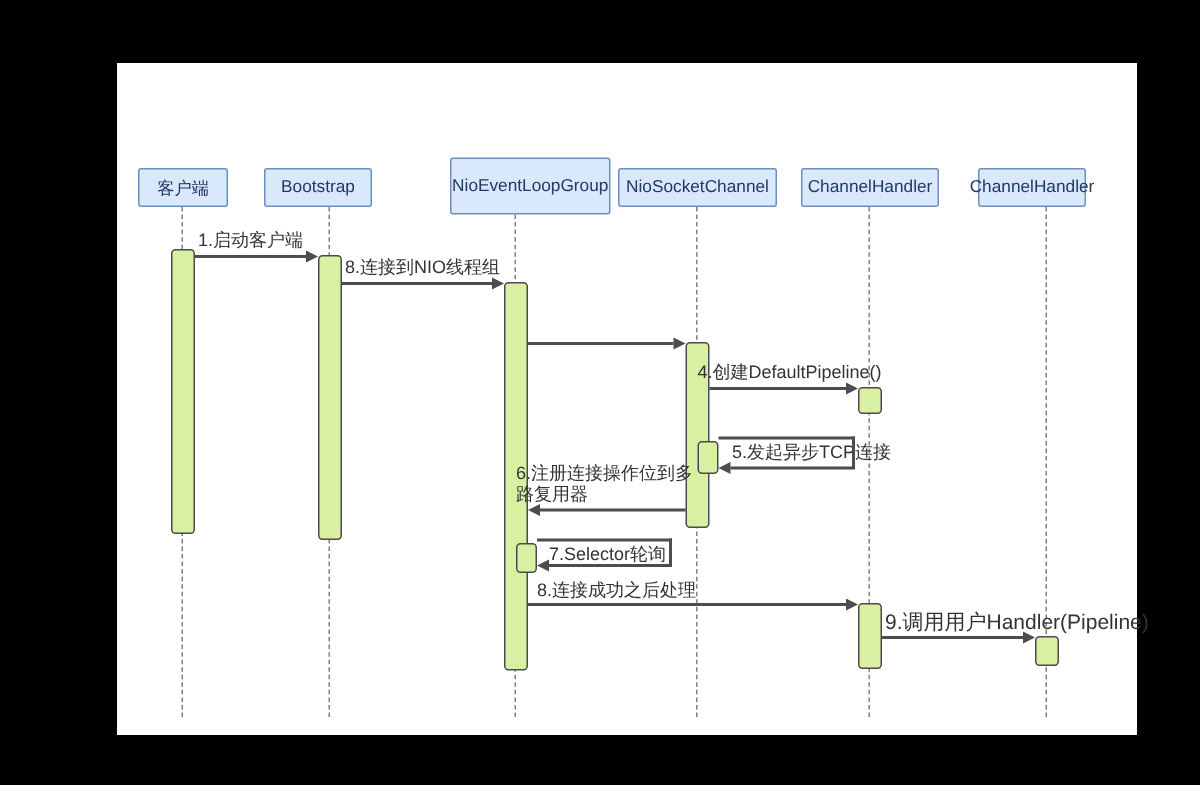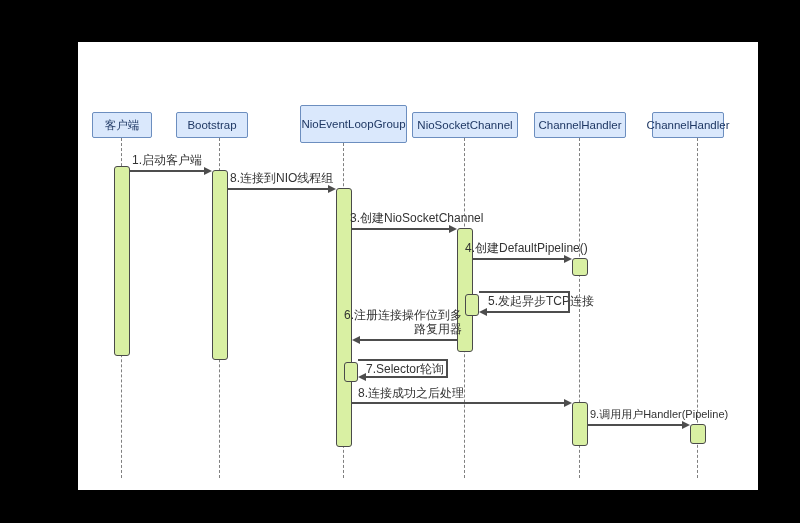--- a/index.html
+++ b/index.html
@@ -14,22 +14,22 @@
   .act{position:absolute;width:16px;background:#d9f0a3;border:1px solid #4a4a4a;border-radius:3px;
        box-sizing:border-box;}
   .act.small{width:14px;}
   .hline{position:absolute;height:2px;background:#4d4d4d;}
   .vline{position:absolute;width:2px;background:#4d4d4d;}
   .arr-r{position:absolute;width:0;height:0;border-top:4px solid transparent;
          border-bottom:4px solid transparent;border-left:8px solid #4d4d4d;}
   .arr-l{position:absolute;width:0;height:0;border-top:4px solid transparent;
          border-bottom:4px solid transparent;border-right:8px solid #4d4d4d;}
   .mlabel{position:absolute;font-size:12px;color:#333;white-space:nowrap;line-height:14px;}
-  .mlabel.wrap2{white-space:normal;width:118px;text-align:right;}
-  .mlabel.small{font-size:11px;}
+  .mlabel.wrap2{white-space:normal;width:118px;text-align:left;}
+  .mlabel.small{font-size:14px;}
 </style>
 </head>
 <body>
 
 <div class="stage">
   <div class="canvas"></div>
 
   <div class="life" style="left:121px;top:138px;height:340px"></div>
   <div class="life" style="left:219px;top:138px;height:340px"></div>
   <div class="life" style="left:343px;top:143px;height:335px"></div>
@@ -67,21 +67,20 @@
   <div class="act" style="left:690px;top:424px;height:20px"></div>
 
   <div class="mlabel" style="left:132px;top:153px">1.启动客户端</div>
   <div class="hline" style="left:130px;top:170px;width:74px"></div>
   <div class="arr-r" style="left:204px;top:167px"></div>
 
   <div class="mlabel" style="left:230px;top:171px">8.连接到NIO线程组</div>
   <div class="hline" style="left:228px;top:188px;width:100px"></div>
   <div class="arr-r" style="left:328px;top:185px"></div>
 
-  <div class="mlabel" style="left:350px;top:211px">3.创建NioSocketChannel</div>
   <div class="hline" style="left:352px;top:228px;width:97px"></div>
   <div class="arr-r" style="left:449px;top:225px"></div>
 
   <div class="mlabel" style="left:465px;top:241px">4.创建DefaultPipeline()</div>
   <div class="hline" style="left:473px;top:258px;width:91px"></div>
   <div class="arr-r" style="left:564px;top:255px"></div>
 
   <div class="mlabel" style="left:488px;top:294px">5.发起异步TCP连接</div>
   <div class="hline" style="left:479px;top:291px;width:91px"></div>
   <div class="vline" style="left:568px;top:291px;height:21px"></div>

